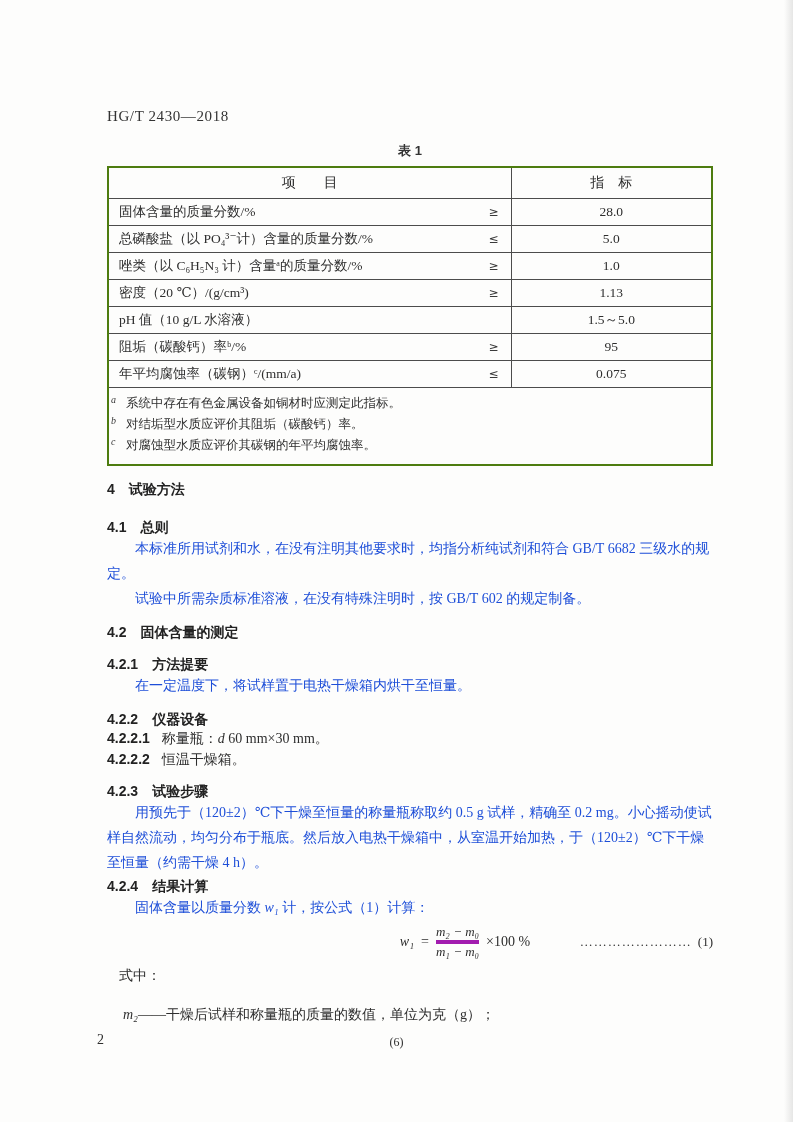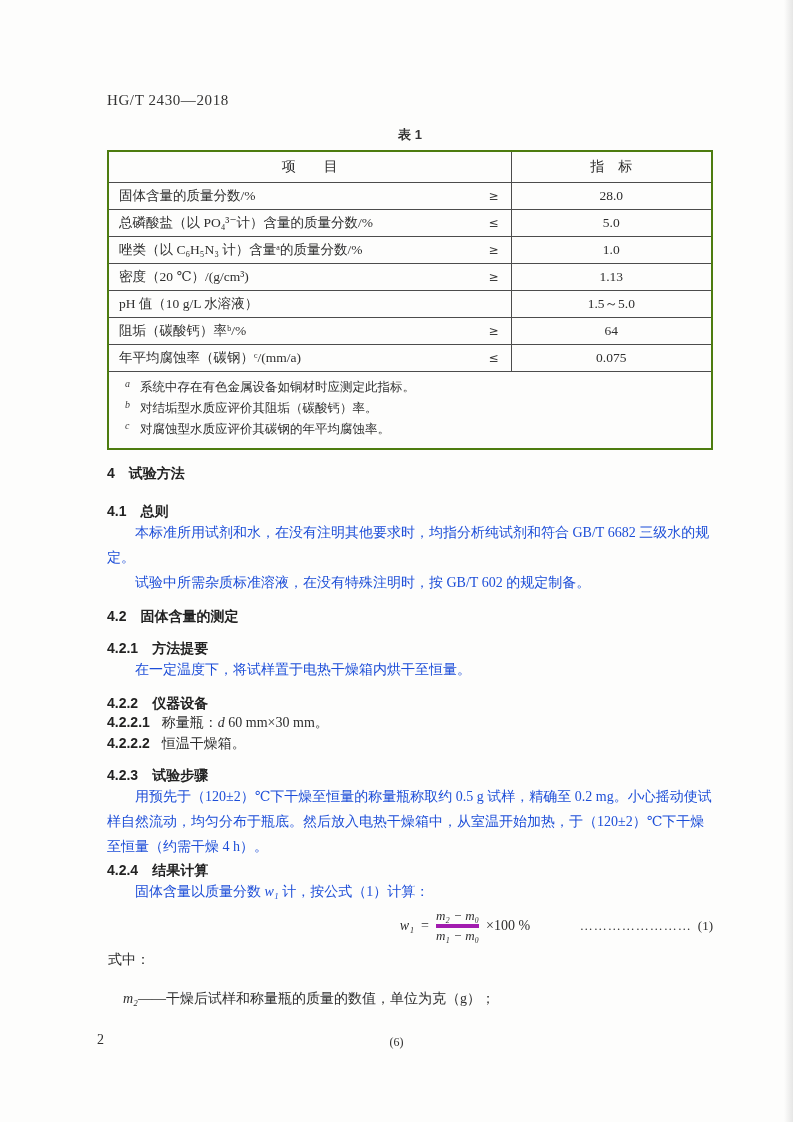--- a/index.html
+++ b/index.html
@@ -10,21 +10,21 @@
     overflow:hidden;
     font-family:"Liberation Serif","DejaVu Serif",serif;
     color:#2e2e2e;
     box-sizing:border-box;
   }
   .scan-edge-right {
     position:absolute; top:0; right:0; width:9px; height:100%;
     background:linear-gradient(to right, rgba(110,110,110,0) 0%, rgba(110,110,110,0.16) 100%);
     pointer-events:none;
   }
-  .content { position:absolute; left:107px; top:92px; width:606px; }
+  .content { position:absolute; left:107px; top:108px; width:606px; }
 
   .doc-number { font-size:15px; letter-spacing:0.6px; color:#333; }
 
   .table-caption {
     text-align:center; margin-top:17px;
     font-family:"Liberation Sans","DejaVu Sans",sans-serif;
     font-weight:bold; font-size:13px; color:#333;
   }
 
   table.spec-table {
@@ -40,21 +40,21 @@
   td.cell-item {
     height:24px; position:relative;
     padding:1px 40px 1px 10px; text-align:left;
   }
   .rel {
     position:absolute; right:12px; top:50%; transform:translateY(-52%);
     font-family:"DejaVu Sans",sans-serif; font-size:12px; color:#3a3a3a;
   }
   td.cell-value { text-align:center; height:24px; font-size:13.5px; }
 
-  td.footnotes-cell { padding:5px 10px 8px 16px; }
+  td.footnotes-cell { padding:5px 10px 8px 2px; }
   .fn { font-size:12.5px; line-height:20px; color:#2e2e2e; }
   .fn-mark {
     display:inline-block; width:15px; font-size:10px; font-style:italic;
     position:relative; top:-4px; color:#3a3a3a;
   }
 
   .h-main, .h-sub {
     font-family:"Liberation Sans","DejaVu Sans",sans-serif;
     font-weight:bold; font-size:14px; color:#222; margin:0; line-height:18px;
   }
@@ -81,21 +81,21 @@
   }
   .frac { display:inline-flex; flex-direction:column; text-align:center; font-size:13px; line-height:16px; }
   .fden { border-top:4px solid #a21caf; }
   .formula-ref {
     position:absolute; right:0; top:50%; transform:translateY(-50%);
     font-size:13px; white-space:nowrap;
   }
   .dots { letter-spacing:1px; color:#3a3a3a; }
   .ref-num { margin-left:6px; }
 
-  .where-line { margin:1px; margin-top:4px; font-size:14px; line-height:23px; }
+  .where-line { margin:12px; margin-top:4px; font-size:14px; line-height:23px; }
   .def-line { margin:16px; font-size:14px; line-height:23px; }
 
   .footer-page-num { position:absolute; left:97px; top:1032px; font-size:14px; color:#2e2e2e; }
   .footer-center {
     position:absolute; left:0; top:1035px; width:793px;
     text-align:center; font-size:12px; color:#2e2e2e;
   }
 </style>
 </head>
 <body>
@@ -136,21 +136,21 @@
         <tr>
           <td class="cell-item"><span>密度（20 ℃）/(g/cm³)</span><span class="rel">≥</span></td>
           <td class="cell-value">1.13</td>
         </tr>
         <tr>
           <td class="cell-item"><span>pH 值（10 g/L 水溶液）</span><span class="rel"></span></td>
           <td class="cell-value">1.5～5.0</td>
         </tr>
         <tr>
           <td class="cell-item"><span>阻垢（碳酸钙）率ᵇ/%</span><span class="rel">≥</span></td>
-          <td class="cell-value">64</td>
+          <td class="cell-value">95</td>
         </tr>
         <tr>
           <td class="cell-item"><span>年平均腐蚀率（碳钢）ᶜ/(mm/a)</span><span class="rel">≤</span></td>
           <td class="cell-value">0.075</td>
         </tr>
         <tr>
           <td class="footnotes-cell" colspan="2">
             <div class="fn"><span class="fn-mark">a</span><span>系统中存在有色金属设备如铜材时应测定此指标。</span></div>
             <div class="fn"><span class="fn-mark">b</span><span>对结垢型水质应评价其阻垢（碳酸钙）率。</span></div>
             <div class="fn"><span class="fn-mark">c</span><span>对腐蚀型水质应评价其碳钢的年平均腐蚀率。</span></div>

